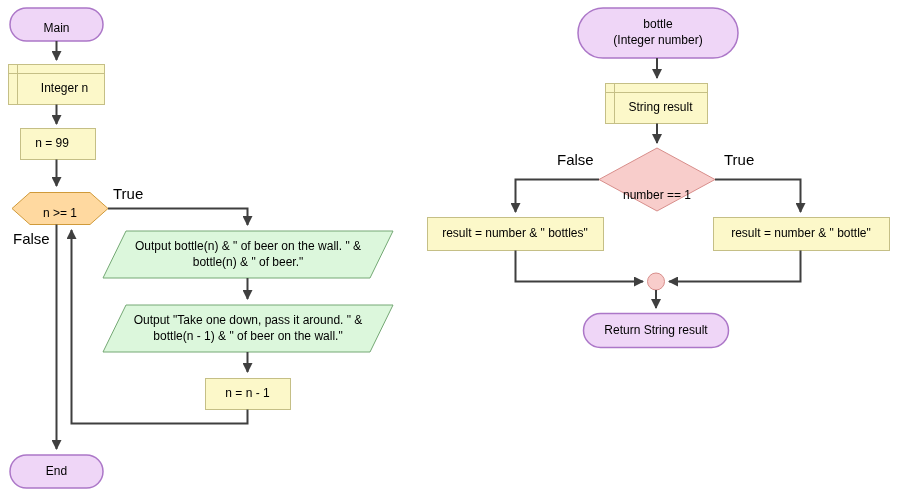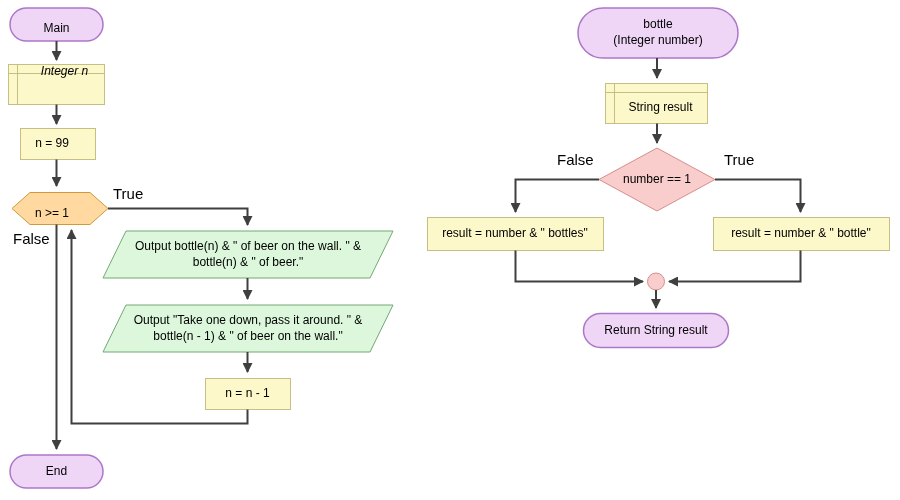--- a/index.html
+++ b/index.html
@@ -74,35 +74,35 @@
     <polyline class="conn" points="657,58 657,78" marker-end="url(#arr)"></polyline>
     <polyline class="conn" points="657,123.5 657,143" marker-end="url(#arr)"></polyline>
     <polyline class="conn" points="599,179.5 515.5,179.5 515.5,212" marker-end="url(#arr)"></polyline>
     <polyline class="conn" points="715,179.5 800.5,179.5 800.5,212" marker-end="url(#arr)"></polyline>
     <polyline class="conn" points="515.5,250.5 515.5,281.5 643,281.5" marker-end="url(#arr)"></polyline>
     <polyline class="conn" points="800.5,250.5 800.5,281.5 669,281.5" marker-end="url(#arr)"></polyline>
     <polyline class="conn" points="656,290 656,308" marker-end="url(#arr)"></polyline>
   </svg>
 
   <div class="txt" style="left:10px;top:8px;width:93px;height:41px;">Main</div>
-  <div class="txt" style="left:17px;top:56px;width:95px;height:31px;font-style:italic;">Integer n</div>
+  <div class="txt" style="left:17px;top:73px;width:95px;height:31px;">Integer n</div>
   <div class="txt" style="left:20px;top:128px;width:64px;height:31px;">n = 99</div>
-  <div class="txt" style="left:4px;top:192px;width:96px;height:43px;">n &gt;= 1</div>
+  <div class="txt" style="left:12px;top:192px;width:96px;height:43px;">n &gt;= 1</div>
   <div class="lbl" style="left:113px;top:185px;">True</div>
   <div class="lbl" style="left:13px;top:230px;">False</div>
   <div class="txt" style="left:110px;top:231px;width:276px;height:47px;">Output bottle(n) &amp; " of beer on the wall. " &amp;
 bottle(n) &amp; " of beer."</div>
   <div class="txt" style="left:110px;top:305px;width:276px;height:47px;">Output "Take one down, pass it around. " &amp;
 bottle(n - 1) &amp; " of beer on the wall."</div>
   <div class="txt" style="left:205px;top:378px;width:85px;height:31px;">n = n - 1</div>
   <div class="txt" style="left:10px;top:455px;width:93px;height:33px;">End</div>
 
   <div class="txt" style="left:578px;top:8px;width:160px;height:50px;">bottle
 (Integer number)</div>
   <div class="txt" style="left:614px;top:92px;width:93px;height:31px;">String result</div>
-  <div class="txt" style="left:599px;top:162px;width:116px;height:36px;">number == 1</div>
+  <div class="txt" style="left:599px;top:178px;width:116px;height:36px;">number == 1</div>
   <div class="lbl" style="left:557px;top:151px;">False</div>
   <div class="lbl" style="left:724px;top:151px;">True</div>
   <div class="txt" style="left:427px;top:217px;width:176px;height:33px;">result = number &amp; " bottles"</div>
   <div class="txt" style="left:713px;top:217px;width:176px;height:33px;">result = number &amp; " bottle"</div>
   <div class="txt" style="left:583px;top:313px;width:146px;height:35px;">Return String result</div>
 
 </div>
 
 </body></html>

